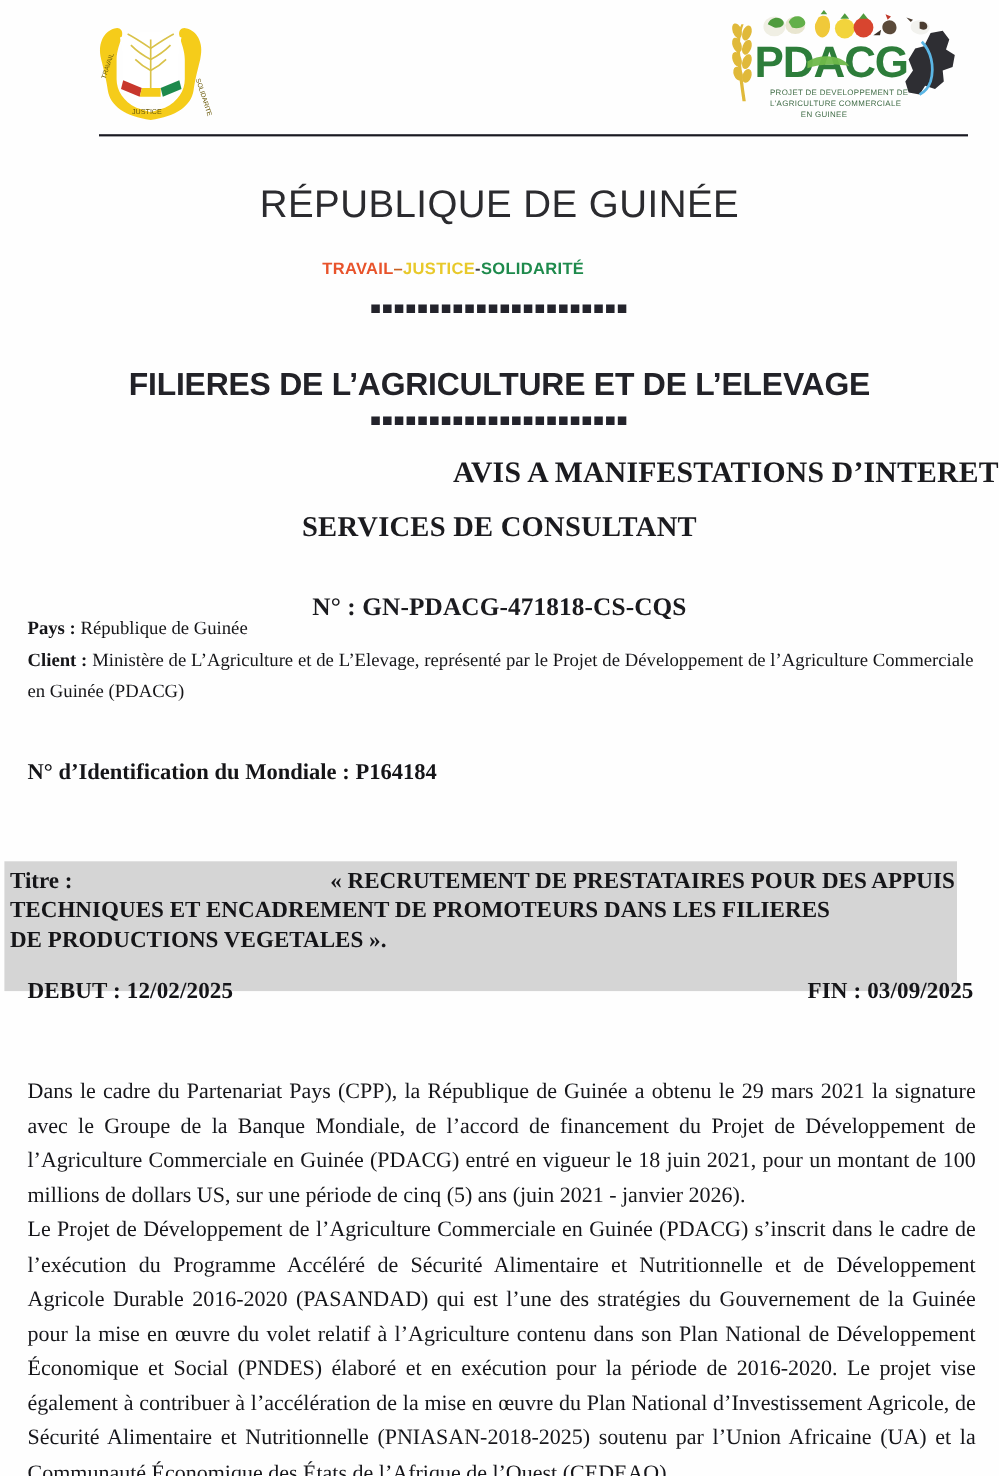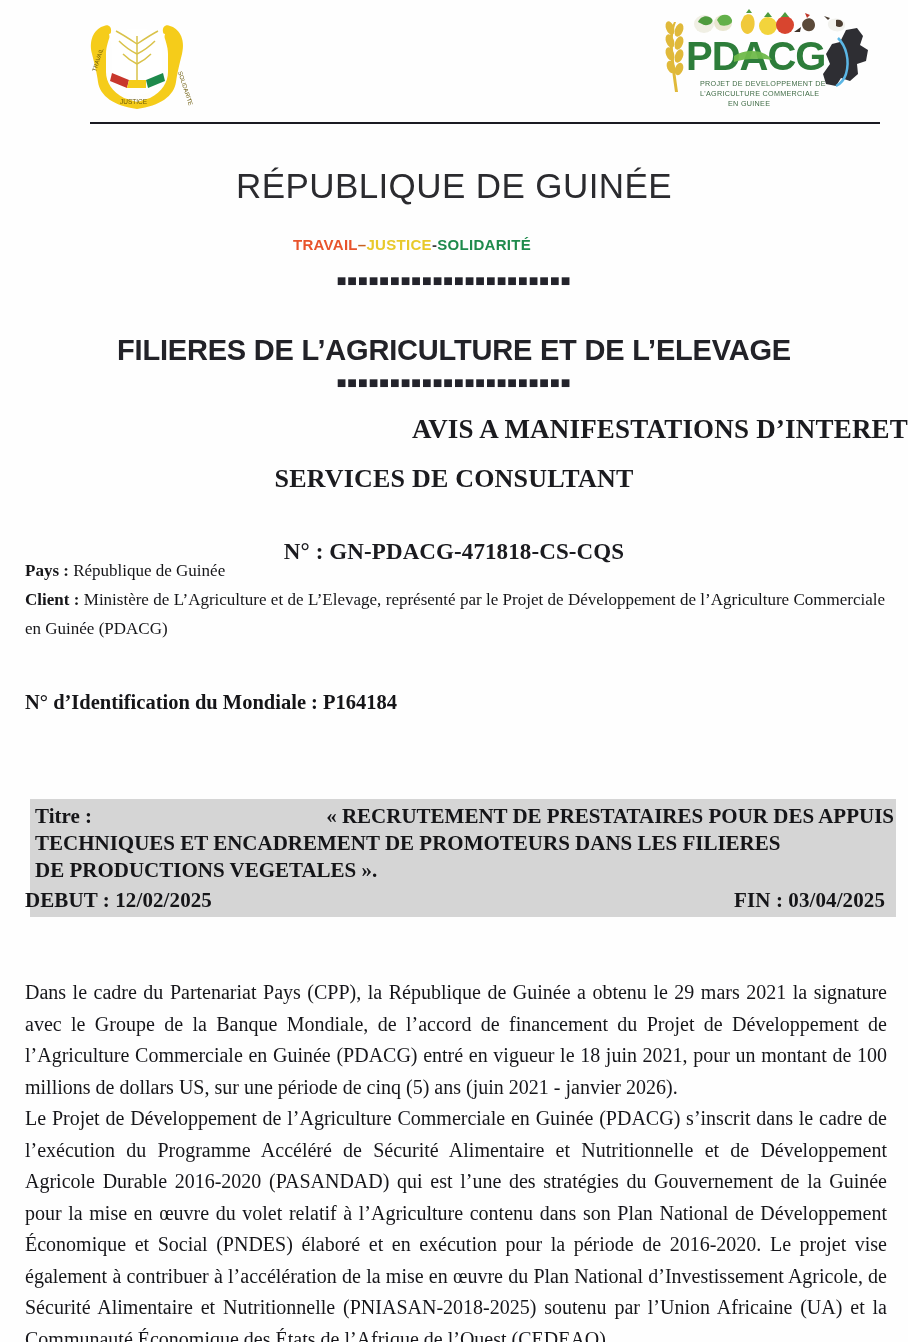--- a/index.html
+++ b/index.html
@@ -196,27 +196,26 @@
   .bold-line-plain {
     font-size: 20.5px;
     line-height: 30px;
     font-weight: 700;
     color: #151518;
   }
 
   
   .titre-box {
     position: absolute;
-    left: 30px;
+    left: 4px;
     top: 783px;
     width: 866px;
     padding: 4px 2px 6px 5px;
     background: #d5d5d5;
     box-sizing: border-box;
-    margin-top: 16px;
   }
   .titre-text {
     font-size: 21px;
     line-height: 27px;
     font-weight: 700;
     color: #151518;
     text-align: justify;
     text-justify: inter-word;
     margin: 0;
   }
@@ -412,21 +411,21 @@
         <span>Titre :</span>
         <span>« RECRUTEMENT DE PRESTATAIRES POUR DES APPUIS</span>
       </span>
       <span class="titre-line">TECHNIQUES ET ENCADREMENT DE PROMOTEURS DANS LES FILIERES</span>
       <span class="titre-line-last">DE PRODUCTIONS VEGETALES ».</span>
     </div>
   </div>
 
   <div class="dates-row">
     <div class="date-item">DEBUT : 12/02/2025</div>
-    <div class="date-item">FIN : 03/04/2025</div>
+    <div class="date-item">FIN : 03/09/2025</div>
   </div>
 
   <div class="body-block">
     <p class="body-para">Dans le cadre du Partenariat Pays (CPP), la République de Guinée a obtenu le 29 mars 2021 la signature avec le Groupe de la Banque Mondiale, de l’accord de financement du Projet de Développement de l’Agriculture Commerciale en Guinée (PDACG) entré en vigueur le 18 juin 2021, pour un montant de 100 millions de dollars US, sur une période de cinq (5) ans (juin 2021 - janvier 2026).</p>
     <p class="body-para">Le Projet de Développement de l’Agriculture Commerciale en Guinée (PDACG) s’inscrit dans le cadre de l’exécution du Programme Accéléré de Sécurité Alimentaire et Nutritionnelle et de Développement Agricole Durable 2016-2020 (PASANDAD) qui est l’une des stratégies du Gouvernement de la Guinée pour la mise en œuvre du volet relatif à l’Agriculture contenu dans son Plan National de Développement Économique et Social (PNDES) élaboré et en exécution pour la période de 2016-2020. Le projet vise également à contribuer à l’accélération de la mise en œuvre du Plan National d’Investissement Agricole, de Sécurité Alimentaire et Nutritionnelle (PNIASAN-2018-2025) soutenu par l’Union Africaine (UA) et la Communauté Économique des États de l’Afrique de l’Ouest (CEDEAO).</p>
   </div>
 
 </div>
 
 </body></html>

